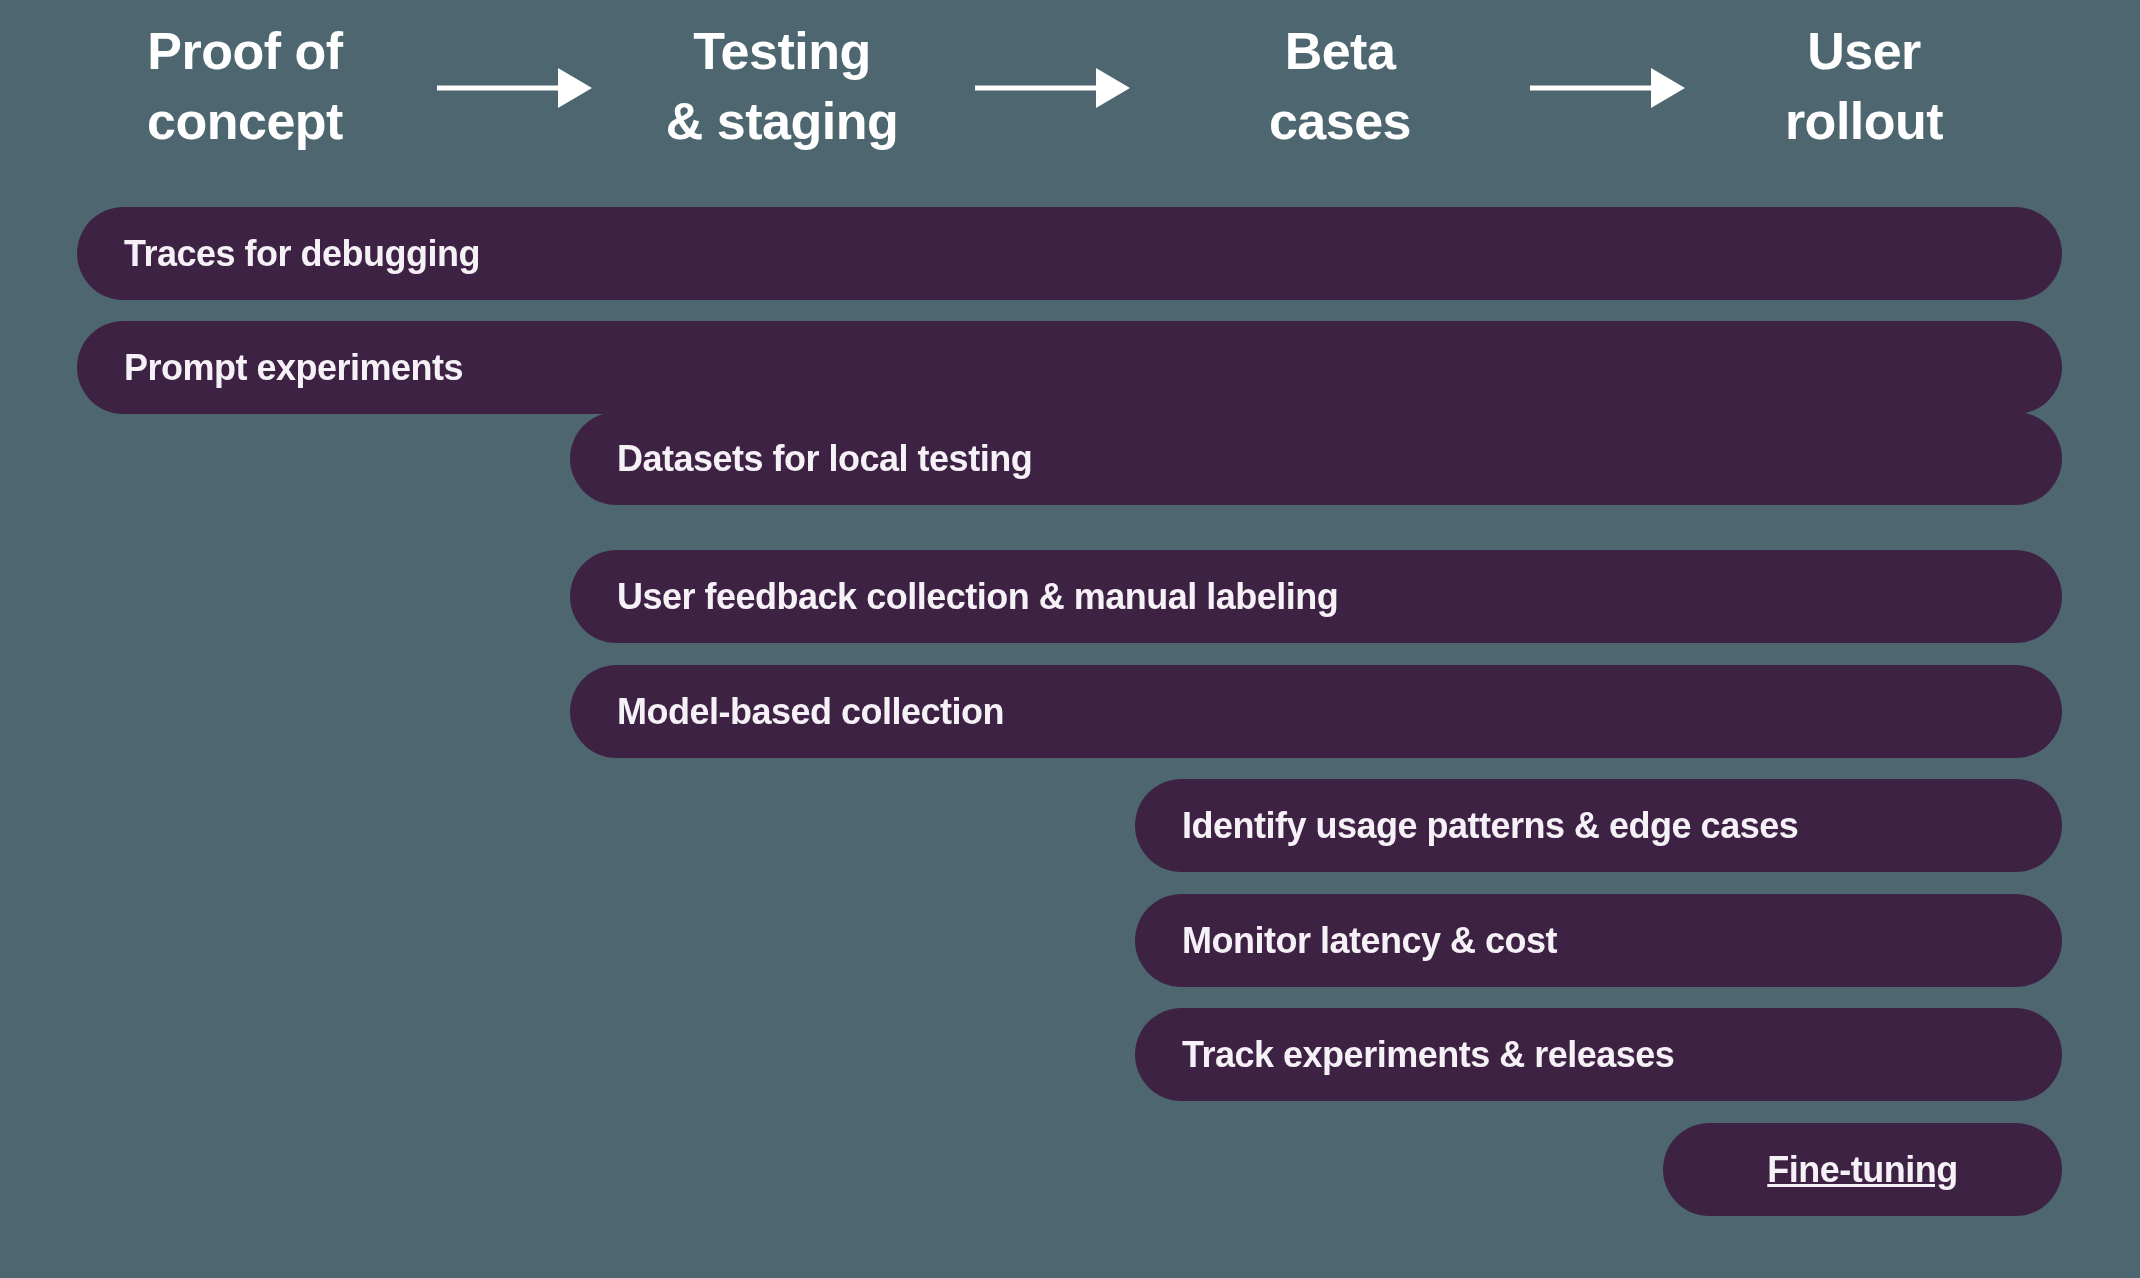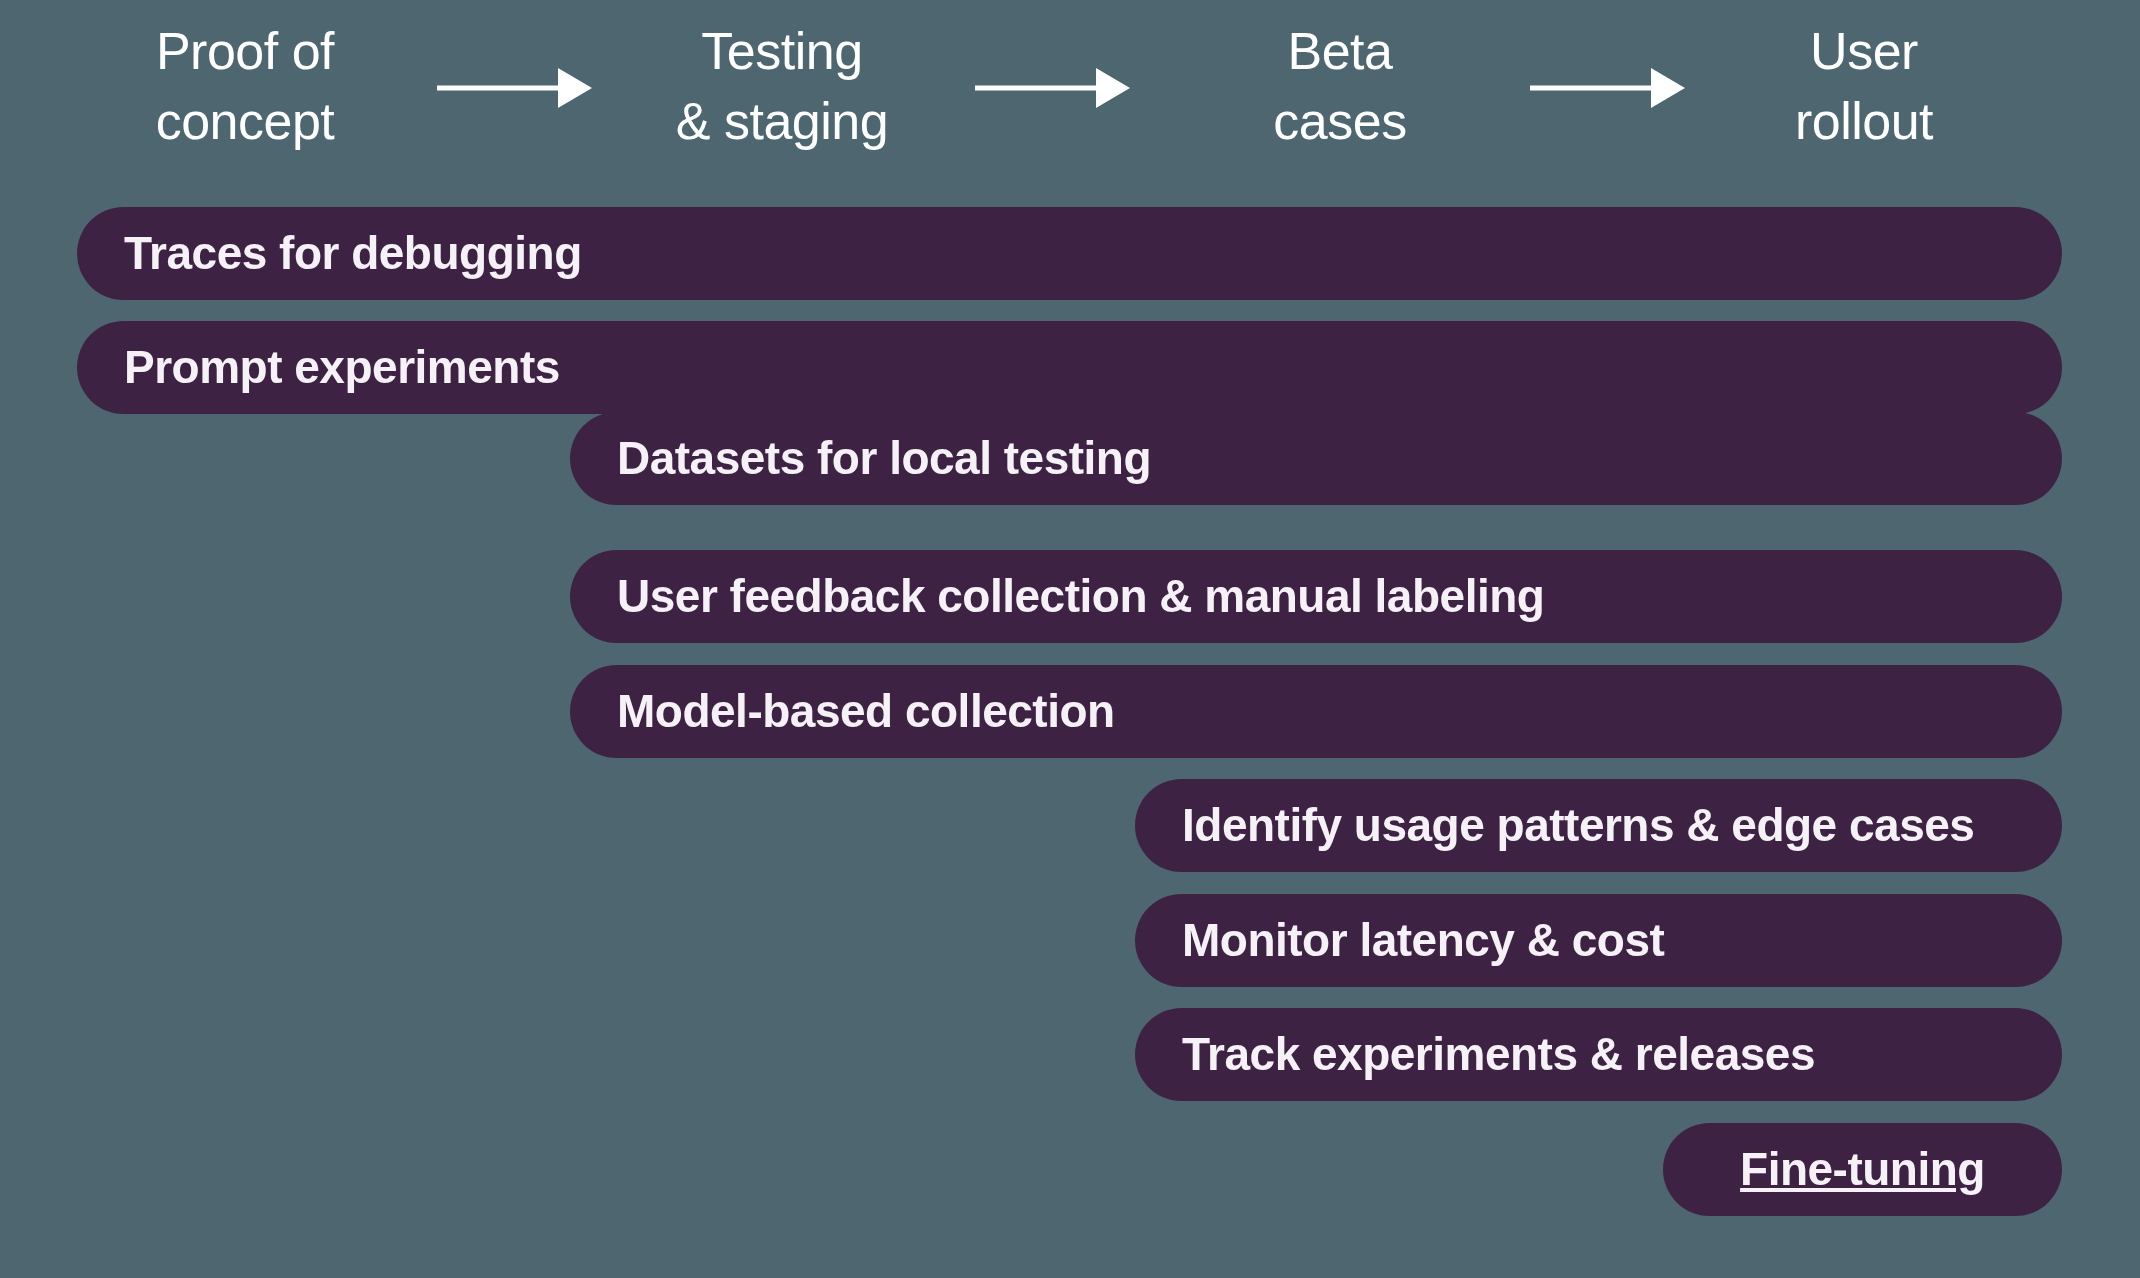--- a/index.html
+++ b/index.html
@@ -22,37 +22,37 @@
     overflow: hidden;
   }
   .stage-header {
     position: absolute;
     top: 16px;
     width: 420px;
     text-align: center;
     color: var(--header-text);
     font-size: 52px;
     line-height: 70px;
-    font-weight: 400;
+    font-weight: 700;
     white-space: pre-line;
     letter-spacing: -0.5px;
   }
   .stage-arrow {
     position: absolute;
     top: 66px;
     width: 160px;
     height: 44px;
   }
   .bar {
     position: absolute;
     height: 93px;
     background: var(--bar);
     border-radius: 46.5px;
     color: var(--bar-text);
-    font-size: 46px;
+    font-size: 36px;
     font-weight: 700;
     line-height: 93px;
     padding-left: 47px;
     letter-spacing: -0.5px;
     white-space: nowrap;
   }
   .bar.centered {
     padding-left: 0;
     text-align: center;
     text-decoration: underline;

